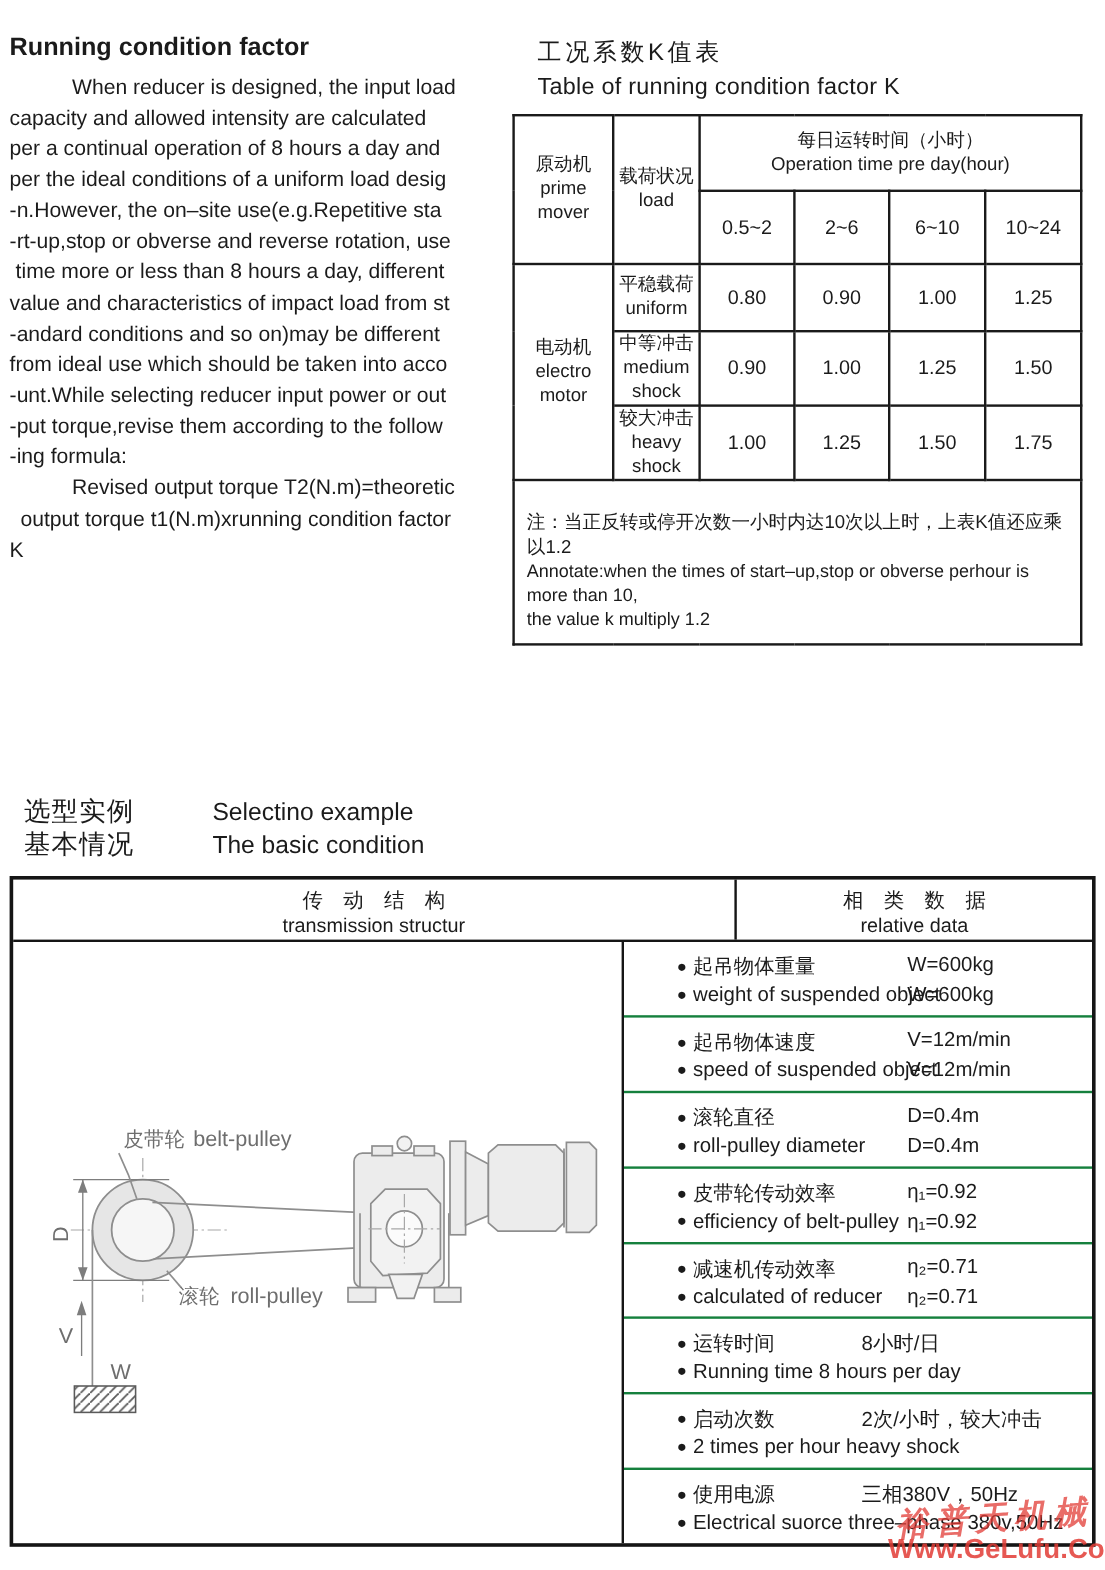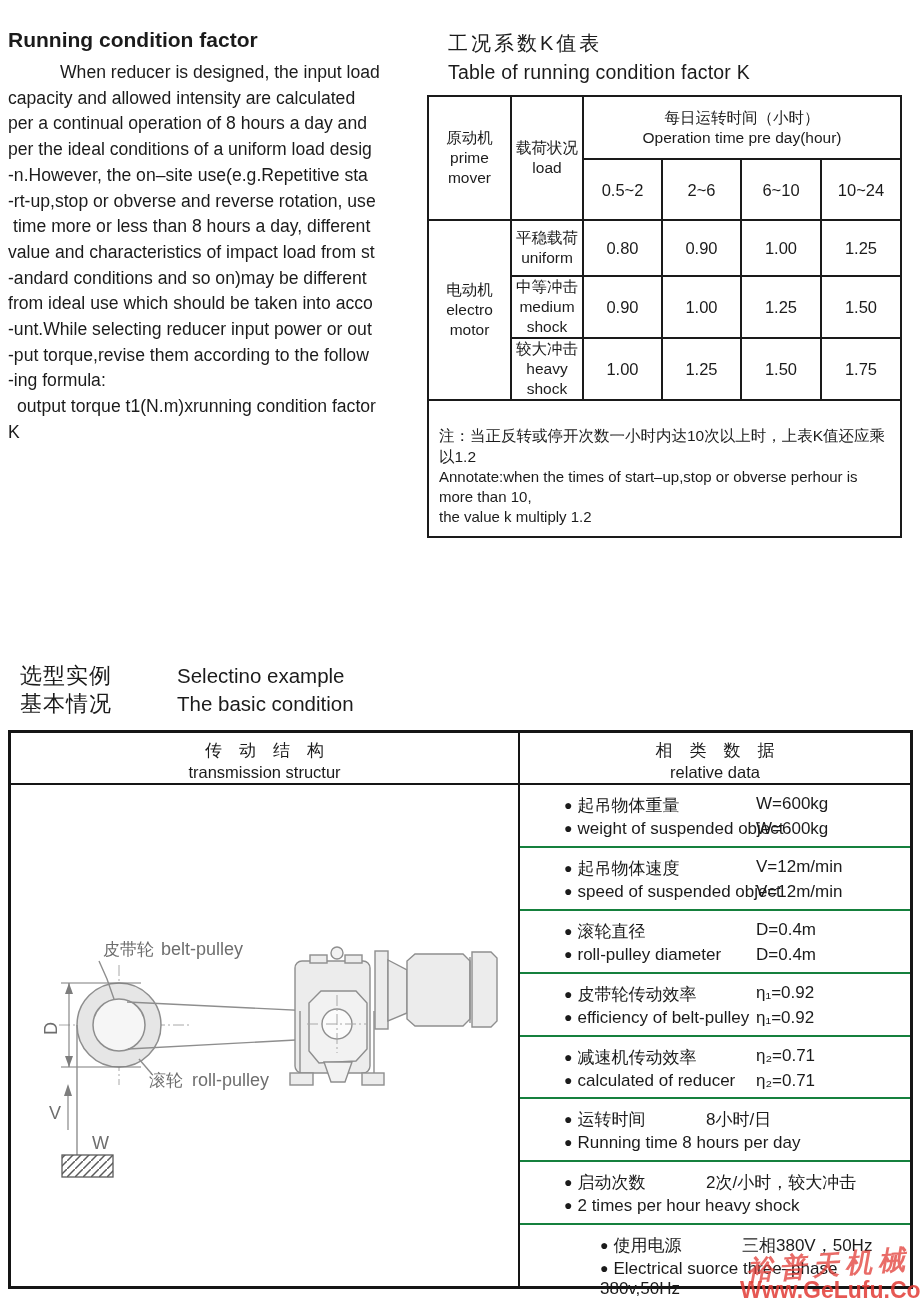--- a/index.html
+++ b/index.html
@@ -32,35 +32,35 @@
   .k-table .note-cell .nen{font-size:15px;line-height:20px;}
   
   .example{position:absolute;left:20px;top:661px;}
   .example .row{display:flex;align-items:baseline;height:28px;gap:48px;}
   .example .zh{font-size:22px;letter-spacing:1px;}
   .example .en{font-size:20.5px;margin-left:17px;}
   
   .struct{position:absolute;left:8px;top:730px;width:905px;height:559px;
     border:3px solid #151515;box-sizing:border-box;display:flex;flex-direction:column;background:#fff;}
   .s-header{display:flex;height:50px;border-bottom:2px solid #151515;flex:none;}
-  .sh-left{width:509px;border-right:2px solid #151515;box-sizing:border-box;text-align:center;padding-top:6px;}
+  .sh-left{width:603px;border-right:2px solid #151515;box-sizing:border-box;text-align:center;padding-top:6px;}
   .sh-right{flex:1;text-align:center;padding-top:6px;}
   .sh-zh{font-size:17px;letter-spacing:17px;padding-left:17px;}
   .sh-en{font-size:16.5px;margin-top:1px;}
   .s-body{flex:1;display:flex;min-height:0;}
   .sb-left{width:509px;border-right:2px solid #151515;box-sizing:border-box;position:relative;}
   .sb-left svg{position:absolute;left:0;top:0;}
   .sb-right{flex:1;display:flex;flex-direction:column;}
   .drow{flex:1;border-bottom:2px solid #15803d;box-sizing:border-box;padding-top:9px;}
-  .drow:last-child{border-bottom:none;padding-left:36px;}
+  .drow:last-child{border-bottom:none;}
   .dline{position:relative;height:25px;font-size:17px;padding-left:44px;}
   .dline .bullet{font-size:14px;margin-right:5px;vertical-align:1px;}
   .dline .val{position:absolute;top:0;white-space:nowrap;}
   .drow.far .val{left:236px;}
-  .drow.near .val{left:186px;}
+  .drow.near .val{left:198px;}
   
   .cl{stroke:#a8a8a8;stroke-width:1;stroke-dasharray:11 3 2 3;fill:none;}
   .ol{stroke:#8e8e8e;stroke-width:1.4;fill:none;}
   .fillpart{stroke:#8e8e8e;stroke-width:1.4;fill:#ececec;}
   .fillpart2{stroke:#8e8e8e;stroke-width:1.4;fill:#f2f2f2;}
   .dim{stroke:#7d7d7d;stroke-width:1.1;fill:none;}
   .dlabel{fill:#6e6e6e;font-size:18px;}
   .dlabel.zh{font-size:17px;}
   
   .wm{position:absolute;color:#e23c36;z-index:5;pointer-events:none;}
@@ -79,20 +79,21 @@
   <div class="line">per the ideal conditions of a uniform load desig</div>
   <div class="line">-n.However, the on–site use(e.g.Repetitive sta</div>
   <div class="line">-rt-up,stop or obverse and reverse rotation, use</div>
   <div class="line sp">time more or less than 8 hours a day, different</div>
   <div class="line">value and characteristics of impact load from st</div>
   <div class="line">-andard conditions and so on)may be different</div>
   <div class="line">from ideal use which should be taken into acco</div>
   <div class="line">-unt.While selecting reducer input power or out</div>
   <div class="line">-put torque,revise them according to the follow</div>
   <div class="line">-ing formula:</div>
+  <div class="line ind">Revised output torque T2(N.m)=theoretic</div>
   <div class="line sp2">output torque t1(N.m)xrunning condition factor</div>
   <div class="line">K</div>
 </div>
 
 <div class="k-head">
   <div class="zh">工况系数K值表</div>
   <div class="en">Table of running condition factor K</div>
 </div>
 
 <table class="k-table">

